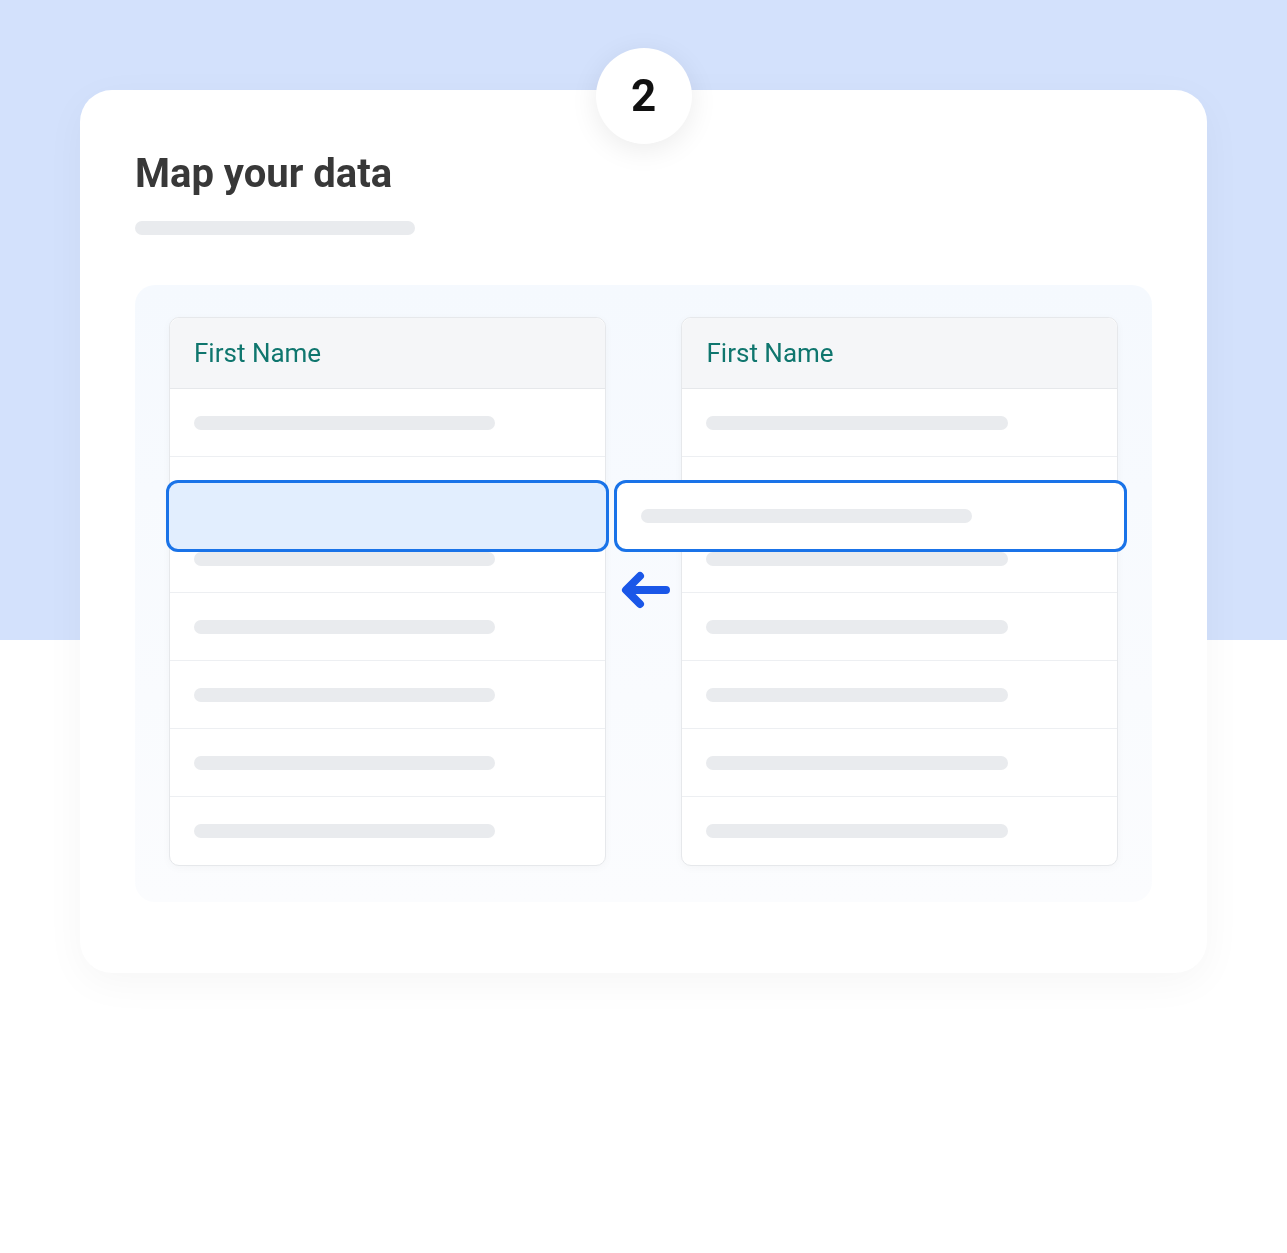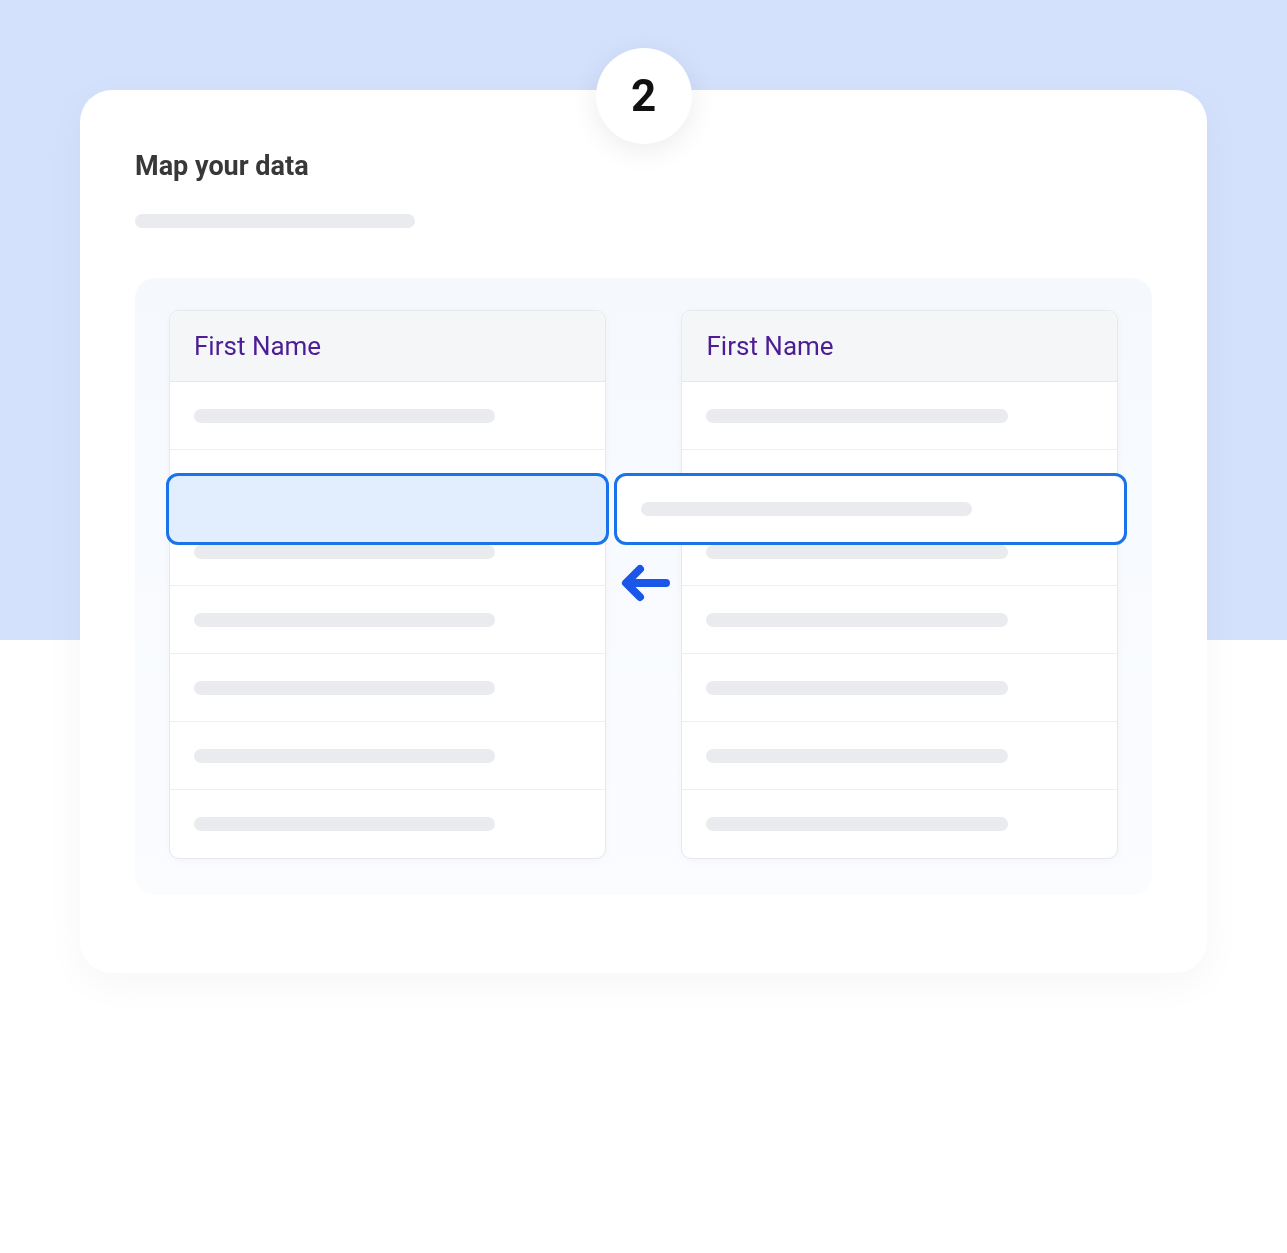--- a/index.html
+++ b/index.html
@@ -42,24 +42,24 @@
       box-shadow: 0 6px 28px rgba(0,0,0,0.08);
       display: flex;
       align-items: center;
       justify-content: center;
       font-size: 44px;
       font-weight: 700;
       color: #111;
       z-index: 5;
     }
     .card-title {
-      font-size: 27px;
+      font-size: 40px;
       font-weight: 700;
       color: #383838;
-      margin-bottom: 32px;
+      margin-bottom: 24px;
     }
     .subtitle-placeholder {
       width: 280px;
       height: 14px;
       background: #E9EBEE;
       border-radius: 7px;
       margin-bottom: 50px;
     }
     .mapping-area {
       background: linear-gradient(180deg, #F5F9FE 0%, #FBFCFE 100%);
@@ -78,21 +78,21 @@
       overflow: visible;
       box-shadow: 0 2px 10px rgba(0,0,0,0.03);
       position: relative;
     }
     .col-header {
       background: #F5F6F8;
       border-bottom: 1px solid #E6E8EB;
       padding: 20px 24px;
       border-radius: 10px 10px 0 0;
       font-size: 26px;
-      color: #4c1d95;
+      color: #0f766e;
     }
     .col-row {
       height: 68px;
       border-bottom: 1px solid #EDEFF2;
       display: flex;
       align-items: center;
       padding: 0 24px;
     }
     .col-row:last-child { border-bottom: none; }
     .row-bar {

